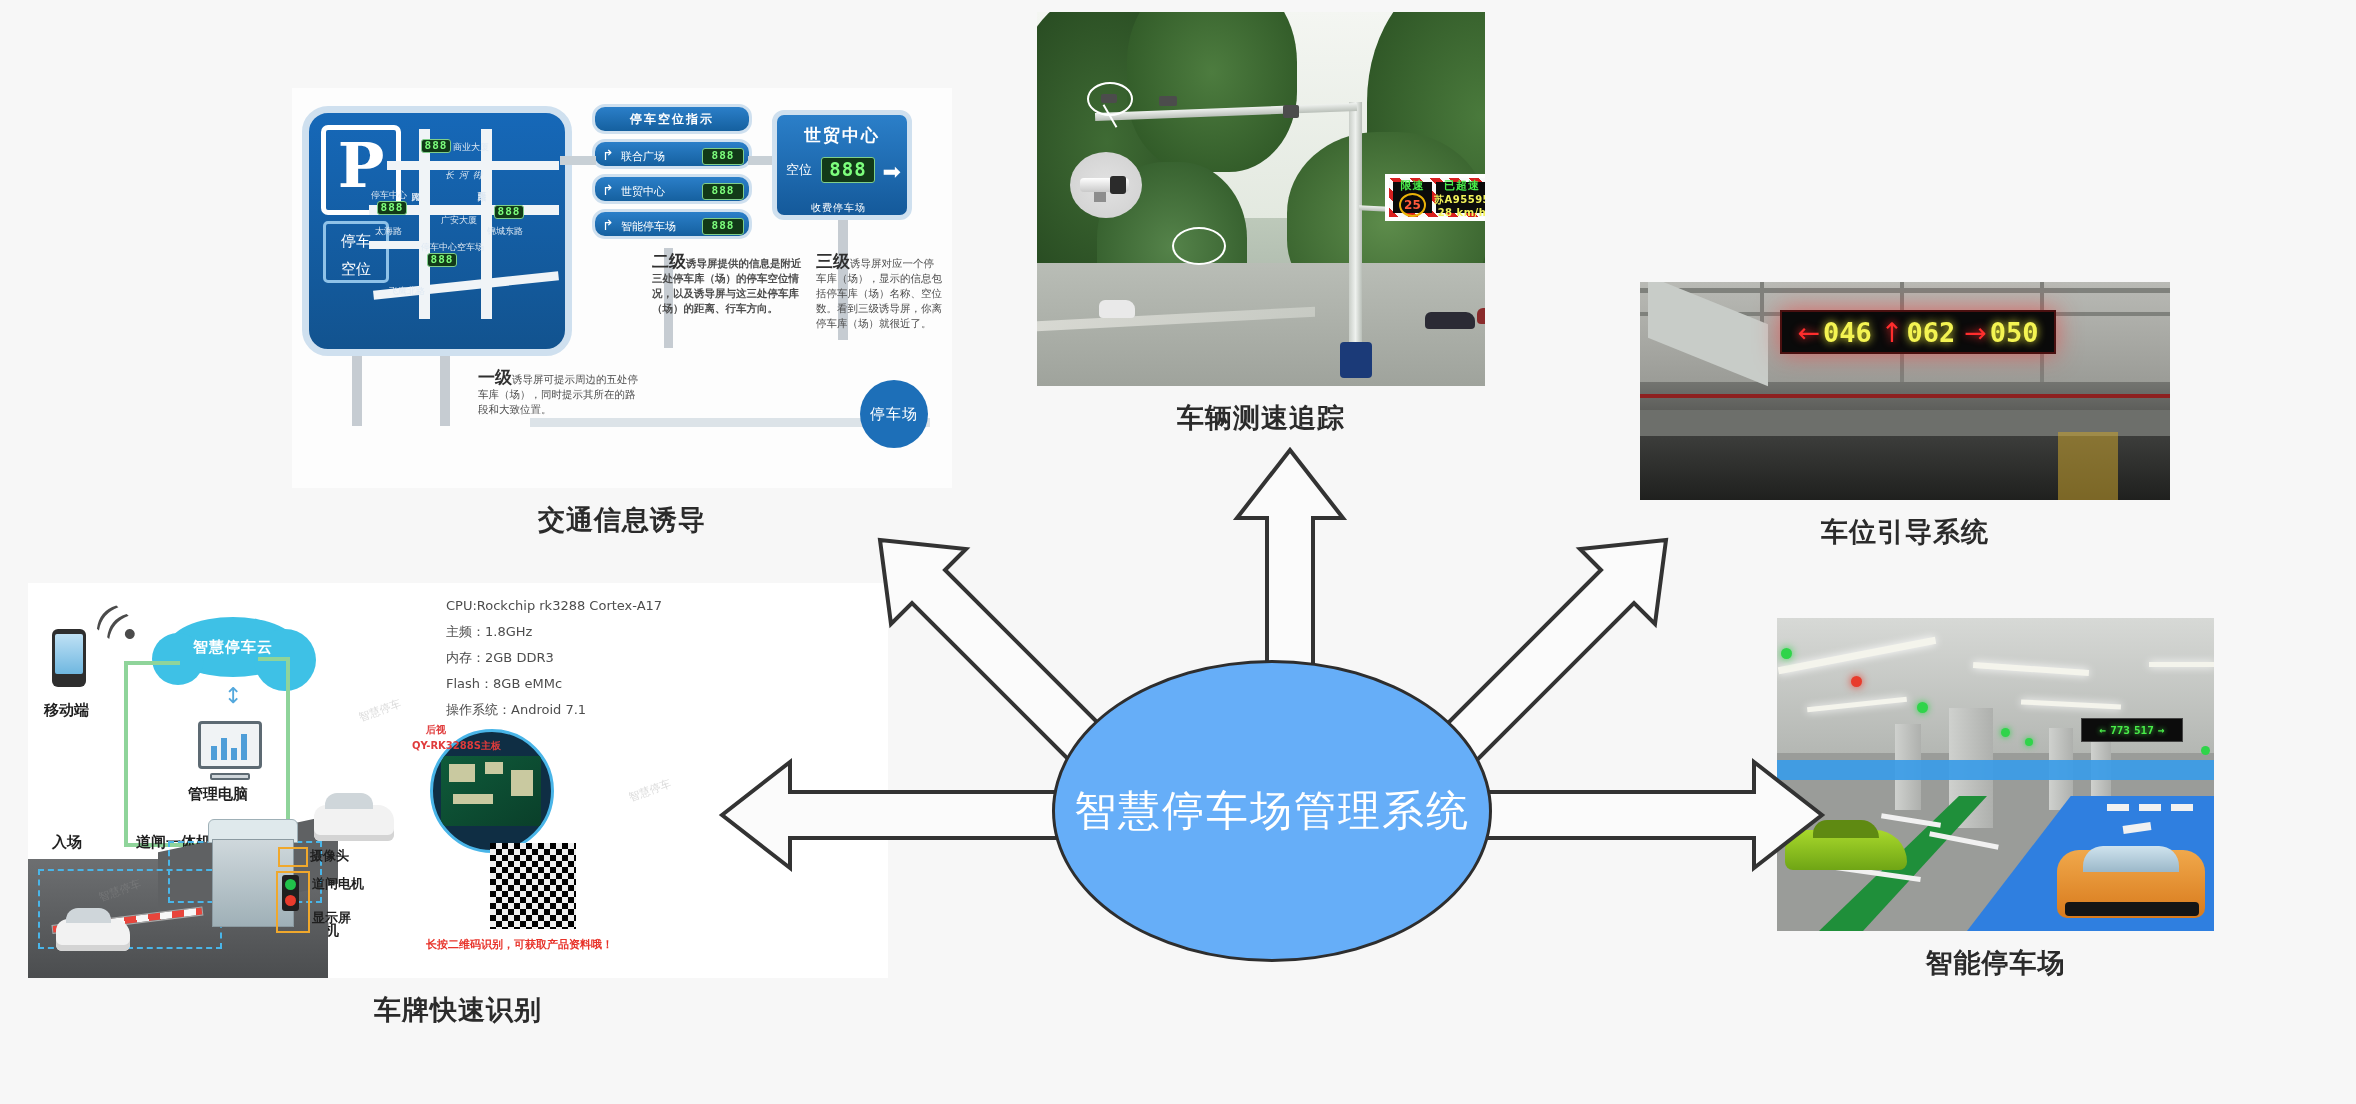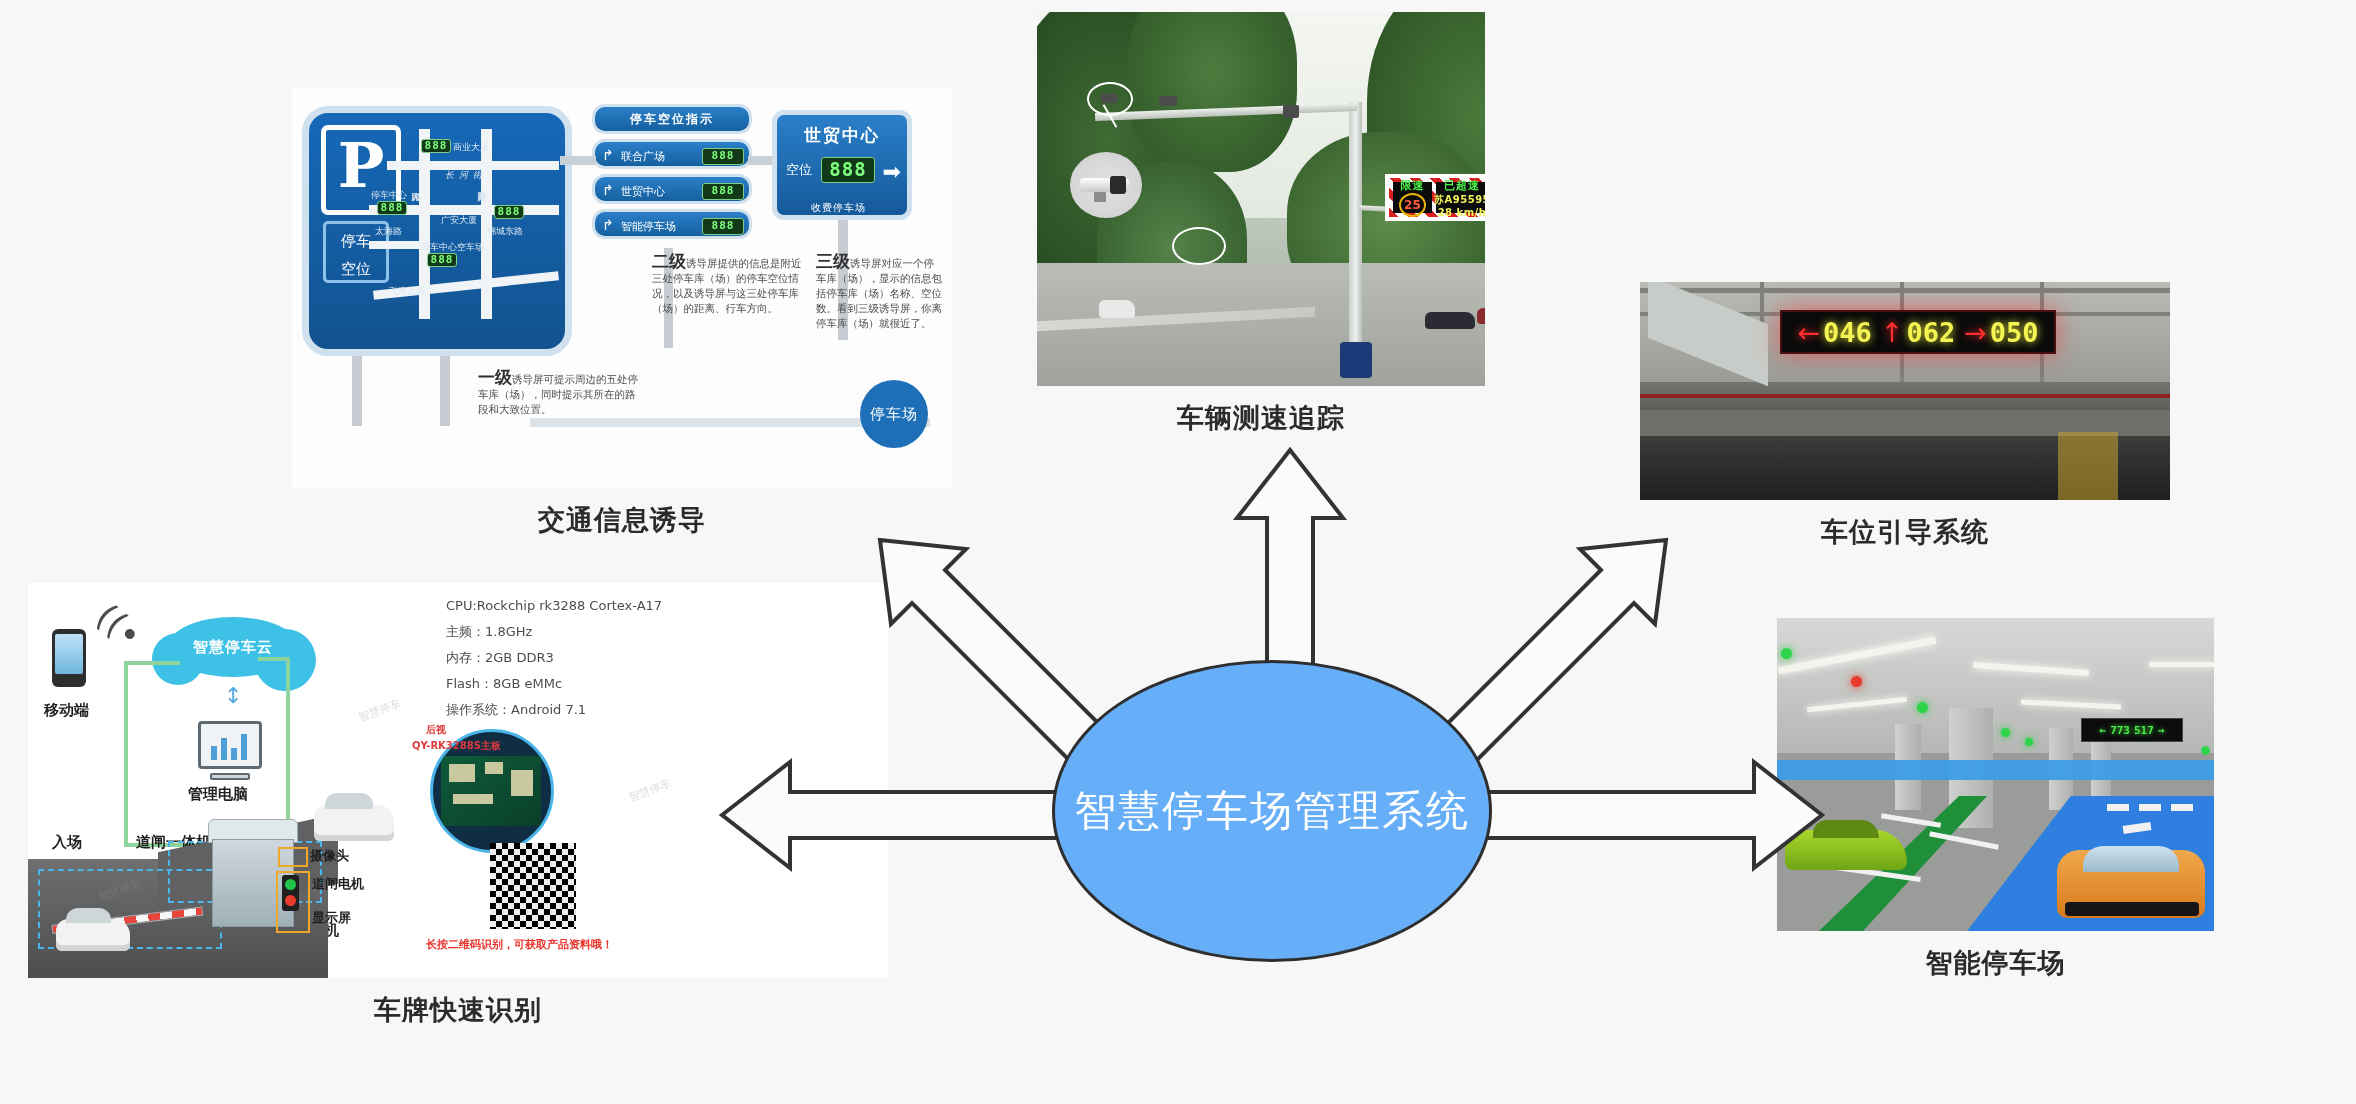--- a/index.html
+++ b/index.html
@@ -309,21 +309,21 @@
         <div class="t2">空位</div>
         <div class="led">888</div>
         <div class="barr">➡</div>
         <div class="t3">收费停车场</div>
       </div>
       <div class="tg-pole" style="left:546px;top:132px;width:10px;height:120px;"></div>
 
       <div class="tg-text" style="left:186px;top:282px;width:160px;">
         <b>一级</b><span>诱导屏可提示周边的五处停车库（场），同时提示其所在的路段和大致位置。</span>
       </div>
-      <div class="tg-text" style="left:360px;top:166px;width:150px;">
+      <div class="tg-text" style="left:360px;top:166px;width:150px;font-weight:bold;">
         <b>二级</b><span>诱导屏提供的信息是附近三处停车库（场）的停车空位情况，以及诱导屏与这三处停车库（场）的距离、行车方向。</span>
       </div>
       <div class="tg-text" style="left:524px;top:166px;width:128px;">
         <b>三级</b><span>诱导屏对应一个停车库（场），显示的信息包括停车库（场）名称、空位数。看到三级诱导屏，你离停车库（场）就很近了。</span>
       </div>
 
       <div class="road" style="left:238px;top:330px;width:400px;height:9px;background:#dce3e8;"></div>
       <div class="tg-circle">停车场</div>
     </div>
     <div class="caption">交通信息诱导</div>

